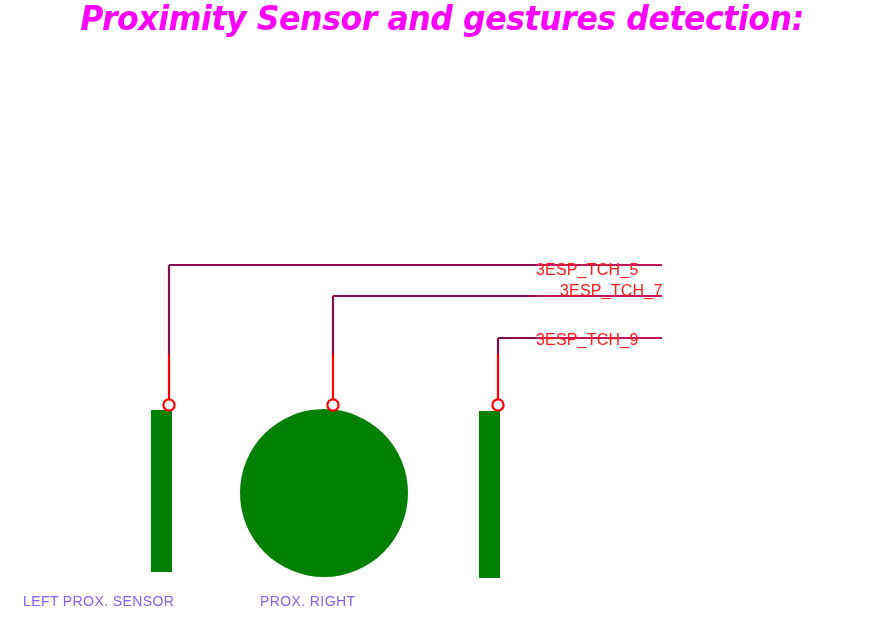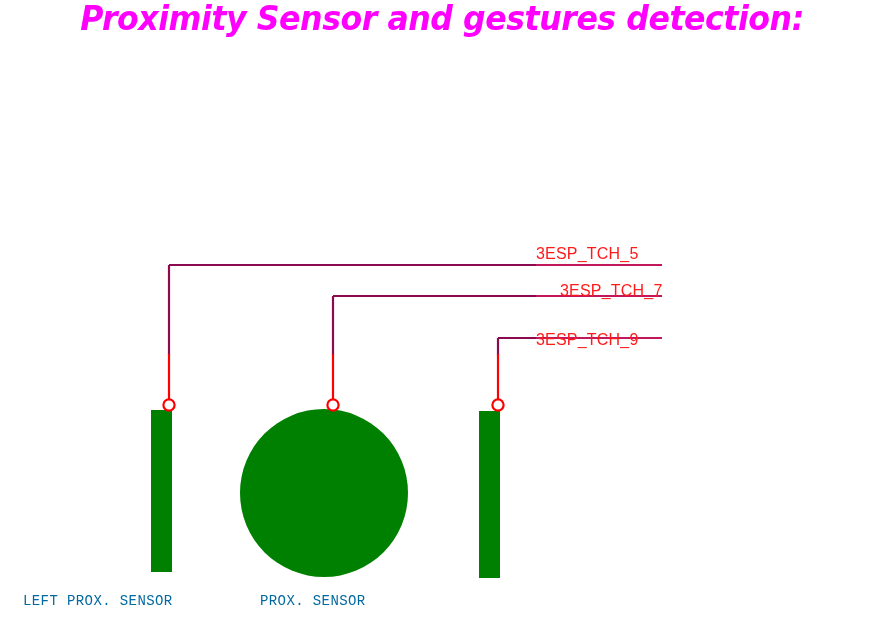--- a/index.html
+++ b/index.html
@@ -54,30 +54,30 @@
   
   .net-label {
     position: absolute;
     font-family: "Liberation Sans", sans-serif;
     font-size: 16px;
     font-weight: normal;
     color: #ff1a1a;
     white-space: nowrap;
     letter-spacing: 0.2px;
   }
-  #net-label-tch5 { left: 536px; top: 245px; }
+  #net-label-tch5 { left: 536px; top: 261px; }
   #net-label-tch7 { left: 536px; top: 282px; margin-left: 24px; }
   #net-label-tch9 { left: 536px; top: 318px; margin-top: 13px; }
 
   
   .part-label {
     position: absolute;
-    font-family: Liberation Mono, monospace;
+    font-family: Liberation Sans, sans-serif;
     font-size: 14px;
-    color: #0369a1;
+    color: #8b5cf6;
     white-space: nowrap;
     letter-spacing: 0.4px;
   }
   #part-label-left  { left: 23px;  top: 593px; }
   #part-label-mid   { left: 260px; top: 593px; }
   #part-label-right { left: 461px; top: 593px; }
 </style>
 </head>
 <body>
 
@@ -124,16 +124,16 @@
   </svg>
 
   <div class="net-label" id="net-label-tch5">3ESP_TCH_5</div>
 
   <div class="net-label" id="net-label-tch7">3ESP_TCH_7</div>
 
   <div class="net-label" id="net-label-tch9">3ESP_TCH_9</div>
 
   <div class="part-label" id="part-label-left">LEFT PROX. SENSOR</div>
 
-  <div class="part-label" id="part-label-mid">PROX. SENSOR</div>
+  <div class="part-label" id="part-label-mid">PROX. RIGHT</div>
 
 
 </div>
 
 </body></html>

